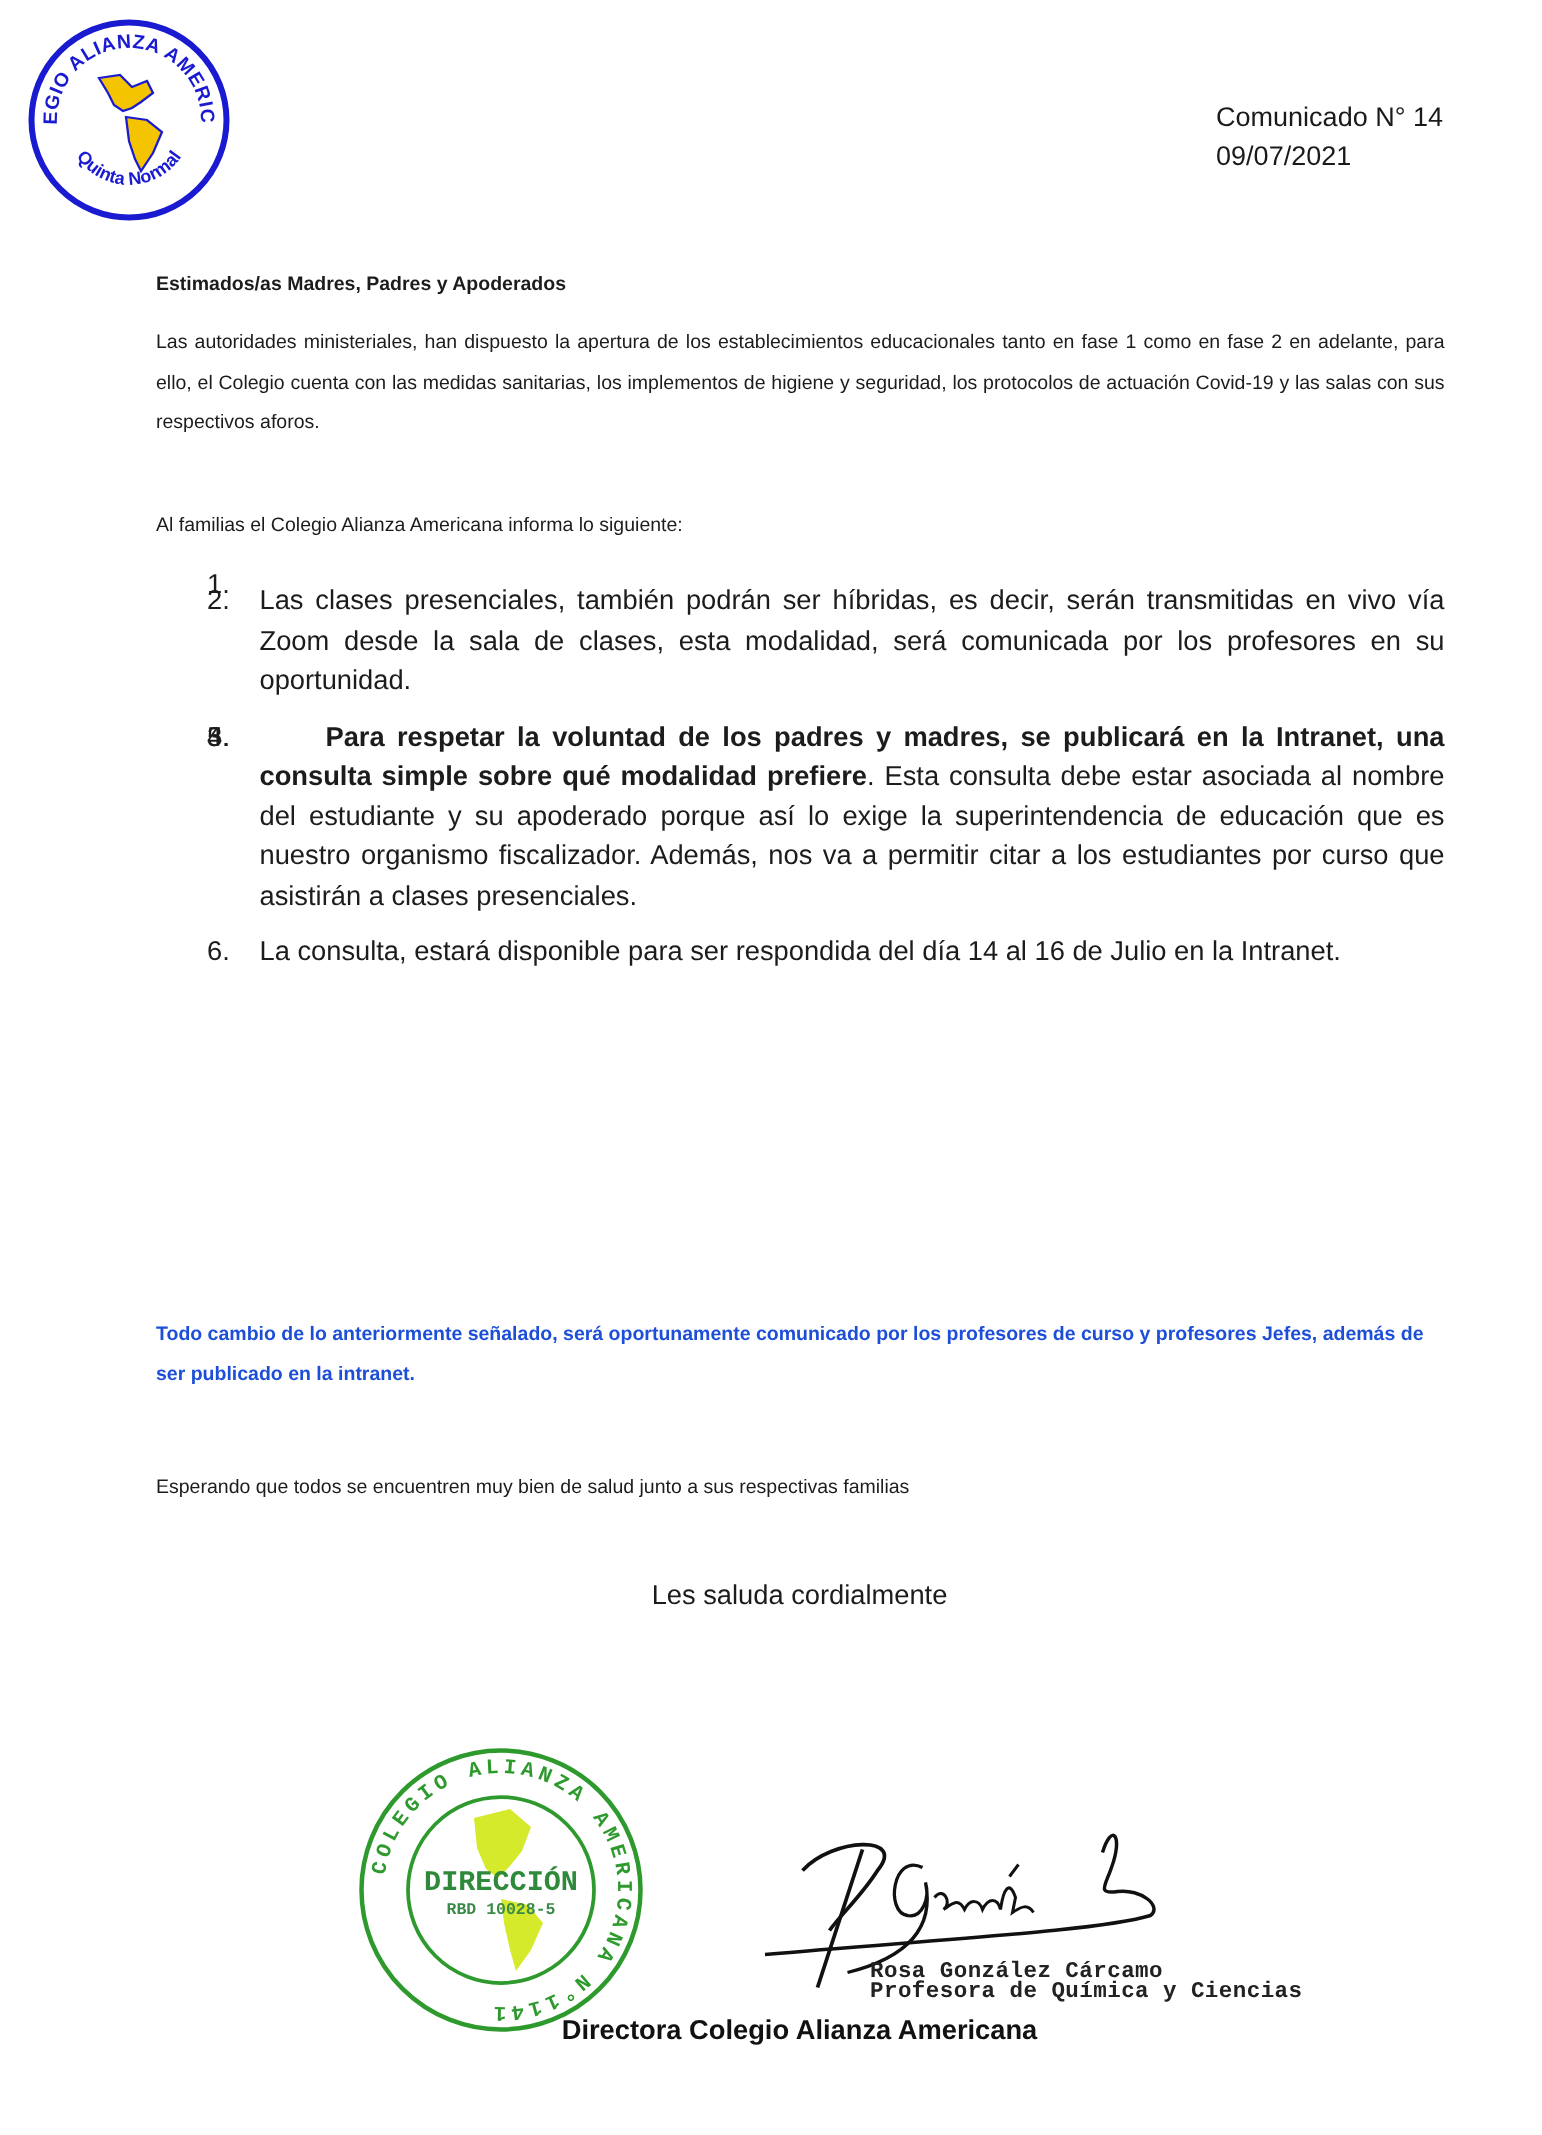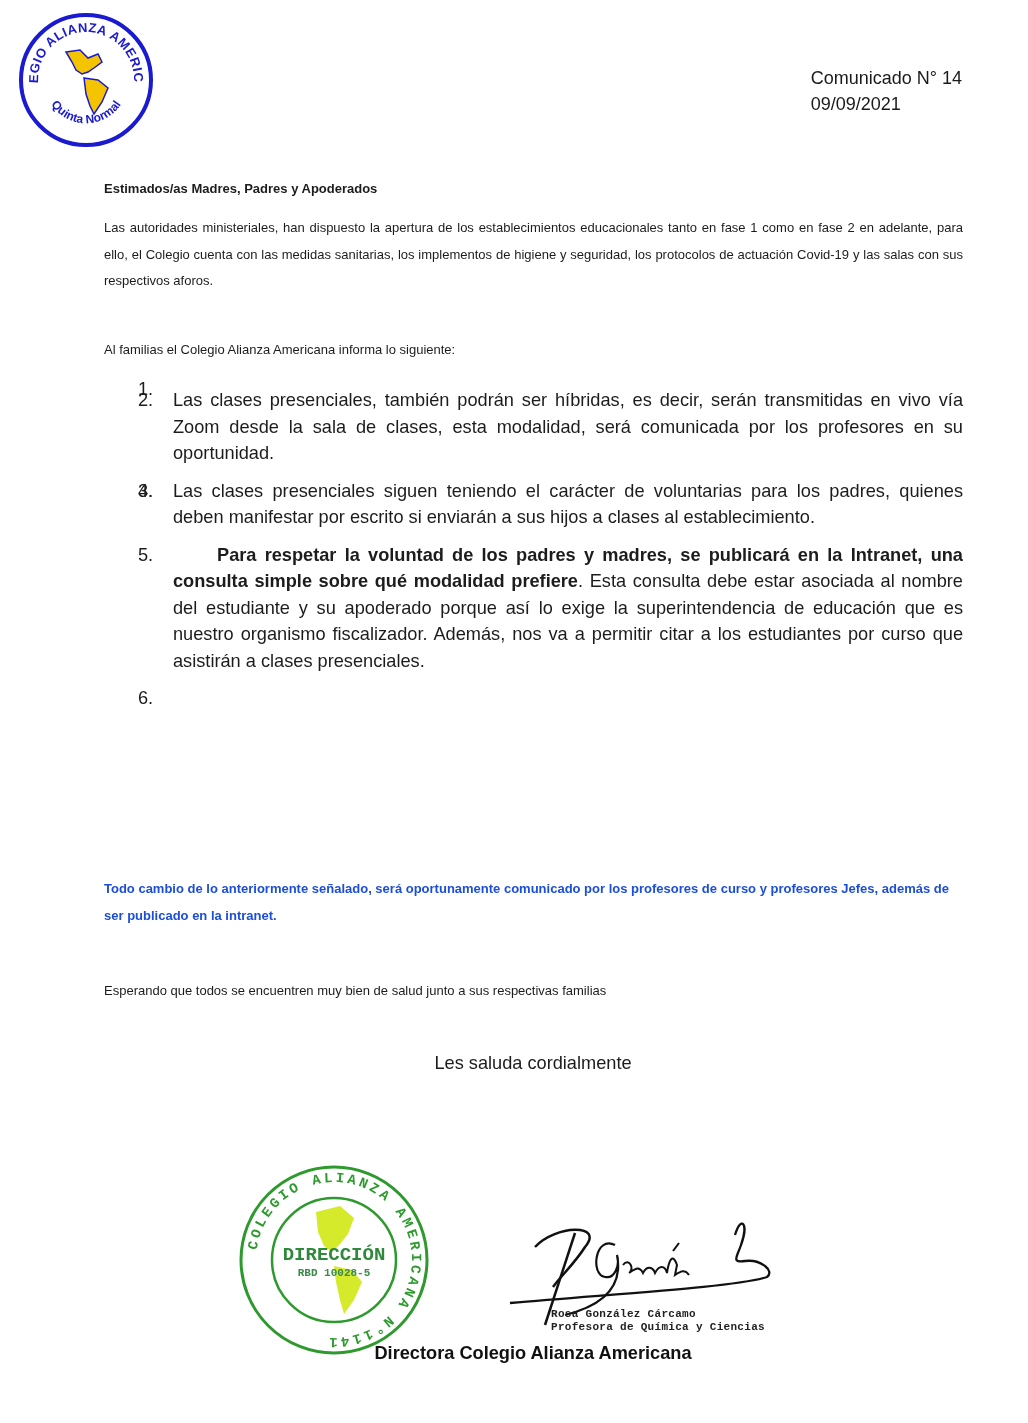--- a/index.html
+++ b/index.html
@@ -15,21 +15,21 @@
   ol.items { position: absolute; left: 104px; top: 376px; width: 859px; margin: 0; padding: 0;
              list-style: none; font-size: 18.2px; line-height: 26.5px; color: #1c1c1c; }
   ol.items li { position: relative; padding-left: 69px; text-align: justify; margin-bottom: 11px; }
   ol.items li .num { position: absolute; left: 34px; top: 0; }
   ol.items li b { font-weight: bold; margin-left: 44px; }
   .notice { top: 876px; font-weight: bold; color: #1d4ed8; }
   .wish { top: 978px; }
   .farewell { left: 0; width: 1066px; top: 1053px; text-align: center; font-size: 18.2px; color: #1c1c1c; }
   .stamp { left: 236px; top: 1162px; width: 196px; height: 196px; }
   .sig { left: 505px; top: 1205px; width: 320px; height: 140px; }
-  .sig-name { left: 551px; top: 1308px; font-family: "Liberation Mono", monospace; font-size: 11px;
+  .sig-name { left: 580px; top: 1308px; font-family: "Liberation Mono", monospace; font-size: 15px;
               line-height: 13px; color: #222; font-weight: bold; letter-spacing: 0.3px; }
   .role { left: 0; width: 1066px; top: 1343px; text-align: center; font-weight: bold; font-size: 18.2px; color: #111; }
 </style>
 </head>
 <body>
 
 <div class="abs logo">
   <svg width="140" height="140" viewBox="0 0 140 140">
     <defs>
       <path id="lgTop" d="M 22 70 A 48 48 0 0 1 118 70"></path>
@@ -42,48 +42,48 @@
       <textPath href="#lgTop" startOffset="50%" text-anchor="middle">COLEGIO ALIANZA AMERICANA</textPath>
     </text>
     <text font-size="12" font-weight="bold" fill="#1a1ad0" font-family="Liberation Sans, sans-serif">
       <textPath href="#lgBot" startOffset="50%" text-anchor="middle">Quinta Normal</textPath>
     </text>
   </svg>
 </div>
 
 <div class="abs comm">
   <div>Comunicado N° 14</div>
-  <div>09/09/2021</div>
+  <div>09/07/2021</div>
 </div>
 
 <div class="abs body greeting">Estimados/as Madres, Padres y Apoderados</div>
 <div class="abs body intro">Las autoridades ministeriales, han dispuesto la apertura de los establecimientos educacionales tanto en fase 1 como en fase 2 en adelante, para ello, el Colegio cuenta con las medidas sanitarias, los implementos de higiene y seguridad, los protocolos de actuación Covid-19 y las salas con sus respectivos aforos.</div>
 <div class="abs body lead">Al familias el Colegio Alianza Americana informa lo siguiente:</div>
 
 <ol class="items">
   <li>
     <span class="num">1.</span>
   </li>
   <li>
     <span class="num">2.</span>
     <span>Las clases presenciales, también podrán ser híbridas, es decir, serán transmitidas en vivo vía Zoom desde la sala de clases, esta modalidad, será comunicada por los profesores en su oportunidad.</span>
   </li>
   <li>
     <span class="num">3.</span>
   </li>
   <li>
     <span class="num">4.</span>
-    <span>Las clases presenciales siguen teniendo el carácter de voluntarias para los padres, quienes deben manifestar por escrito si enviarán a sus hijos a clases al establecimiento.</span>
   </li>
   <li>
     <span class="num">5.</span>
     <b>Para respetar la voluntad de los padres y madres, se publicará en la Intranet, una consulta simple sobre qué modalidad prefiere</b><span>. Esta consulta debe estar asociada al nombre del estudiante y su apoderado porque así lo exige la superintendencia de educación que es nuestro organismo fiscalizador. Además, nos va a permitir citar a los estudiantes por curso que asistirán a clases presenciales.</span>
   </li>
   <li>
     <span class="num">6.</span>
+    <span>La consulta, estará disponible para ser respondida del día 14 al 16 de Julio en la Intranet.</span>
   </li>
 </ol>
 
 <div class="abs body notice">Todo cambio de lo anteriormente señalado, será oportunamente comunicado por los profesores de curso y profesores Jefes, además de ser publicado en la intranet.</div>
 <div class="abs body wish">Esperando que todos se encuentren muy bien de salud junto a sus respectivas familias</div>
 <div class="abs farewell">Les saluda cordialmente</div>
 
 <div class="abs stamp">
   <svg width="196" height="196" viewBox="0 0 196 196">
     <defs>

